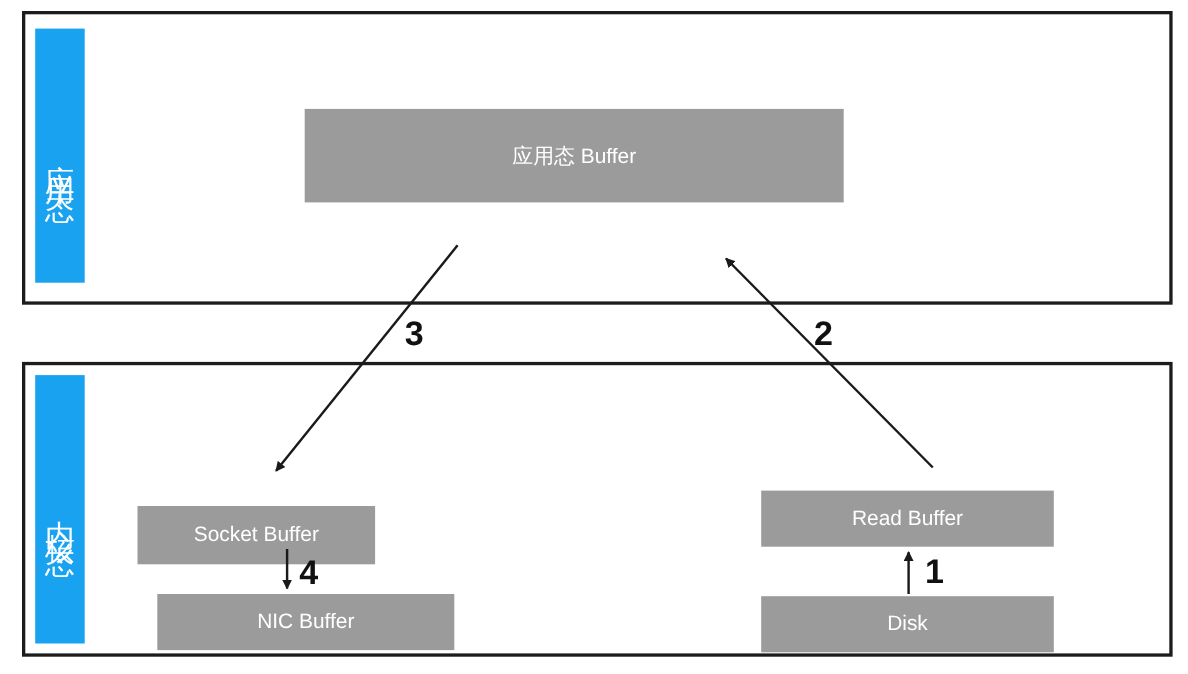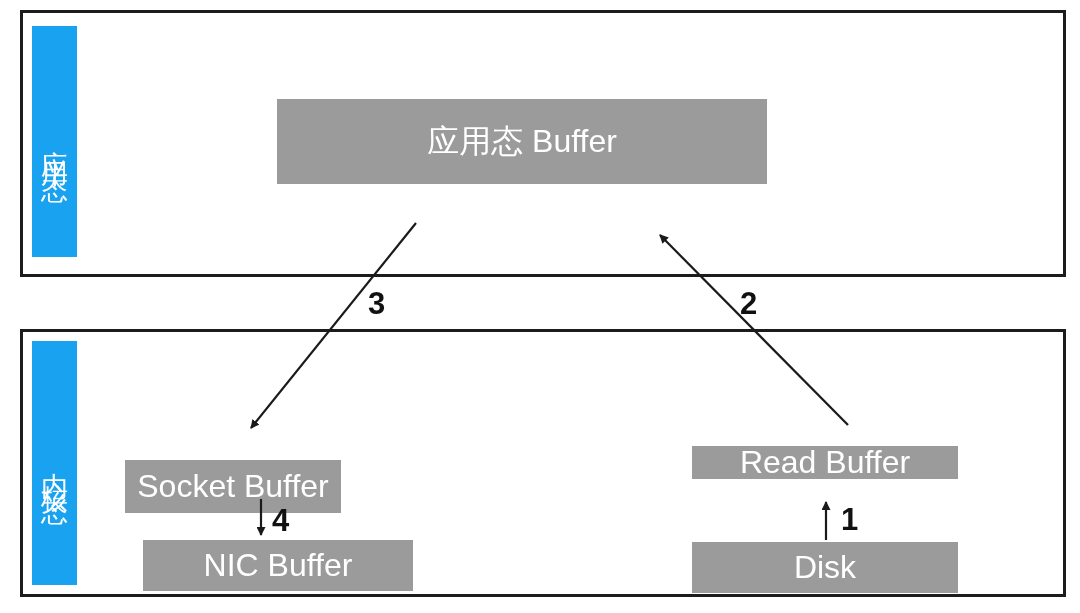--- a/index.html
+++ b/index.html
@@ -44,28 +44,28 @@
   }
   .region-label-user   { left: 32px; top: 26px;  height: 231px; }
   .region-label-kernel { left: 32px; top: 341px; height: 244px; }
   .node {
     position: absolute;
     background: var(--node-gray);
     color: var(--node-text);
     display: flex;
     align-items: center;
     justify-content: center;
-    font-size: 32px;
+    font-size: 19px;
     font-weight: 400;
     white-space: nowrap;
   }
   .node-app-buffer    { left: 277px; top: 99px;  width: 490px; height: 85px; }
   .node-socket-buffer { left: 125px; top: 460px; width: 216px; height: 53px; }
   .node-nic-buffer    { left: 125px; top: 540px; width: 270px; height: 51px; margin-left: 18px; }
-  .node-read-buffer   { left: 692px; top: 446px; width: 266px; height: 33px; }
+  .node-read-buffer   { left: 692px; top: 446px; width: 266px; height: 51px; }
   .node-disk          { left: 692px; top: 542px; width: 266px; height: 51px; }
   .arrows-layer {
     position: absolute;
     left: 0; top: 0;
     width: 1080px; height: 613px;
     pointer-events: none;
   }
   .arrows-layer line {
     stroke: var(--arrow-color);
     stroke-width: 2.2;

